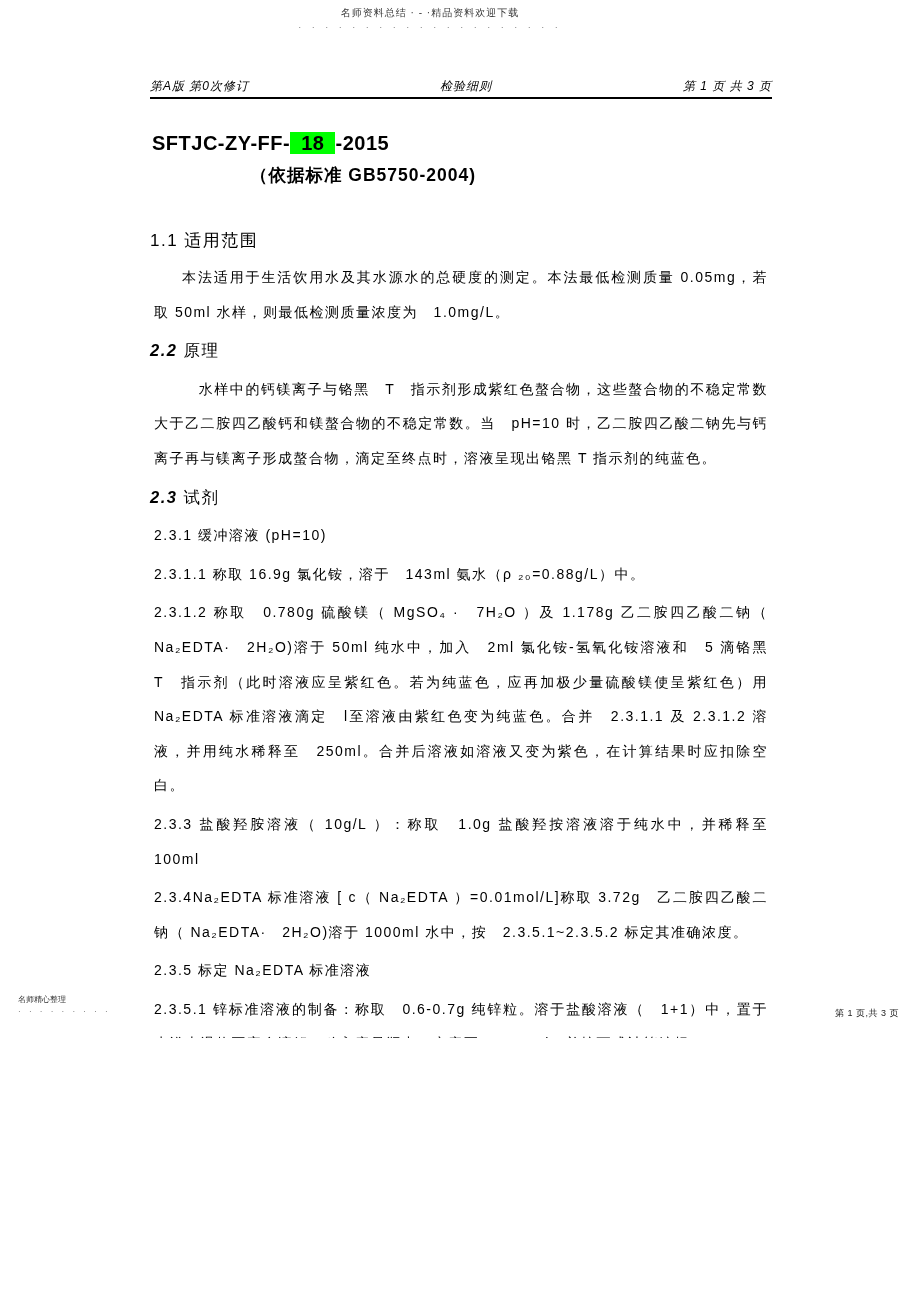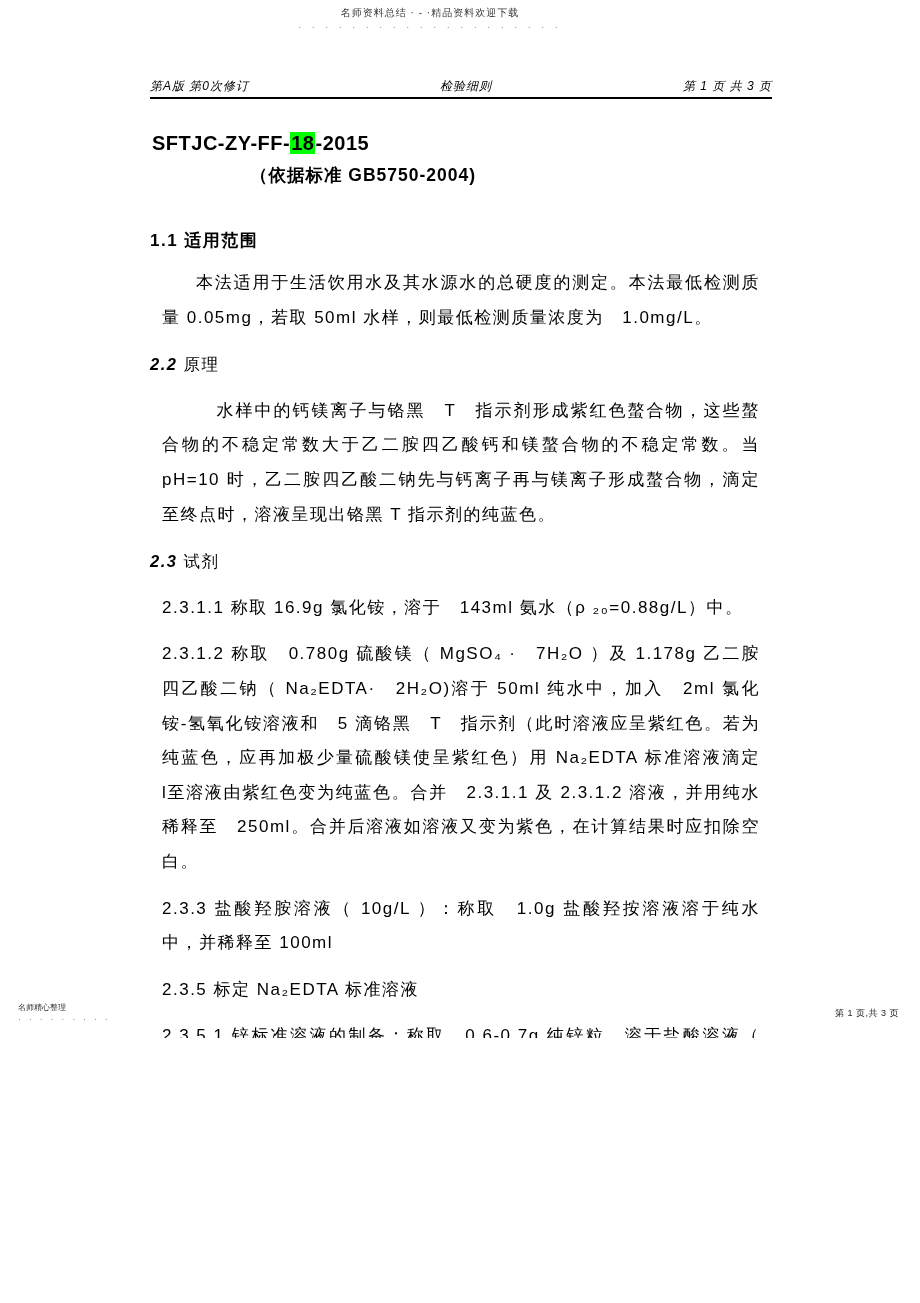--- a/index.html
+++ b/index.html
@@ -31,47 +31,47 @@
   }
 
   
   .content {
     position:absolute; left:150px; top:130px; width:622px;
   }
   .doc-title {
     font-size:20px; font-weight:bold; line-height:26px;
     letter-spacing:0.5px; margin:0 0 6px 2px;
   }
-  .hl { padding:0 1px;margin-top:14px; }
+  .hl { padding:0 11px;margin-top:14px; }
   .doc-subtitle {
     font-size:17.5px; font-weight:bold; line-height:26px;
     margin:0 0 8px 100px; letter-spacing:1px;
   }
   .h1 {
-    font-size:17px; font-weight:bold; line-height:26px;
+    font-size:17px; font-weight:normal; line-height:26px;
     margin:40px 0 6px 0; letter-spacing:1.5px;
   }
   .h2 {
     font-size:16.5px; line-height:34.6px; letter-spacing:1.5px; margin:0;
   }
   .h2 .num { font-weight:bold;font-style:italic; }
   p.body {
-    font-size:17px; line-height:34.6px; letter-spacing:1.5px;
-    margin:12px; text-align:justify;
+    font-size:14px; line-height:34.6px; letter-spacing:1.5px;
+    margin:4px; text-align:justify;
   }
   .ind2 { text-indent:2em; }
   .ind3 { text-indent:3.2em; }
 
   
   .company {
     position:absolute; left:150px; top:1200px;
     font-size:13px; letter-spacing:1px;
   }
   .bottom-left {
-    position:absolute; left:18px; bottom:14px;
+    position:absolute; left:18px; bottom:22px;
     font-size:8px; color:#333;
   }
   .bottom-left .bl-dots { font-size:8px; color:#777; letter-spacing:3px; margin-top:2px; }
   .bottom-right {
     position:absolute; right:21px; bottom:18px;
     font-size:9px; color:#222; letter-spacing:0.5px;
   }
 </style>
 </head>
 <body>
@@ -97,23 +97,25 @@
     <div class="doc-subtitle">（依据标准  GB5750-2004)</div>
 
     <div class="h1">1.1 适用范围</div>
     <p class="body ind2">本法适用于生活饮用水及其水源水的总硬度的测定。本法最低检测质量 0.05mg，若取 50ml 水样，则最低检测质量浓度为　1.0mg/L。</p>
 
     <div class="h2"><span class="num">2.2</span><span> 原理</span></div>
     <p class="body ind3">水样中的钙镁离子与铬黑　T　指示剂形成紫红色螯合物，这些螯合物的不稳定常数大于乙二胺四乙酸钙和镁螯合物的不稳定常数。当　pH=10 时，乙二胺四乙酸二钠先与钙离子再与镁离子形成螯合物，滴定至终点时，溶液呈现出铬黑 T 指示剂的纯蓝色。</p>
 
     <div class="h2"><span class="num">2.3</span><span> 试剂</span></div>
 
+    <p class="body">2.3.1 缓冲溶液 (pH=10)</p>
     <p class="body">2.3.1.1 称取 16.9g 氯化铵，溶于　143ml 氨水（ρ ₂₀=0.88g/L）中。</p>
     <p class="body">2.3.1.2 称取　0.780g 硫酸镁（ MgSO₄ ·　7H₂O ）及 1.178g 乙二胺四乙酸二钠（ Na₂EDTA·　2H₂O)溶于 50ml 纯水中，加入　2ml 氯化铵-氢氧化铵溶液和　5 滴铬黑　T　指示剂（此时溶液应呈紫红色。若为纯蓝色，应再加极少量硫酸镁使呈紫红色）用 Na₂EDTA 标准溶液滴定　l至溶液由紫红色变为纯蓝色。合并　2.3.1.1 及 2.3.1.2 溶液，并用纯水稀释至　250ml。合并后溶液如溶液又变为紫色，在计算结果时应扣除空白。</p>
     <p class="body">2.3.3 盐酸羟胺溶液（ 10g/L ）：称取　1.0g 盐酸羟按溶液溶于纯水中，并稀释至 100ml</p>
+    <p class="body">2.3.4Na₂EDTA 标准溶液 [ c（ Na₂EDTA ）=0.01mol/L]称取 3.72g　乙二胺四乙酸二钠（ Na₂EDTA·　2H₂O)溶于 1000ml 水中，按　2.3.5.1~2.3.5.2 标定其准确浓度。</p>
     <p class="body">2.3.5 标定 Na₂EDTA 标准溶液</p>
     <p class="body">2.3.5.1 锌标准溶液的制备：称取　0.6-0.7g 纯锌粒。溶于盐酸溶液（　1+1）中，置于水浴上温热至完全溶解，移入容量瓶中，定容至　1000ml，并按下式计算锌标</p>
 
   </div>
 
   <div class="company">赛夫替河北检测技术有限公司</div>
 
   <div class="bottom-left">
     <div>名师精心整理</div>
     <div class="bl-dots">· · · · · · · · ·</div>

